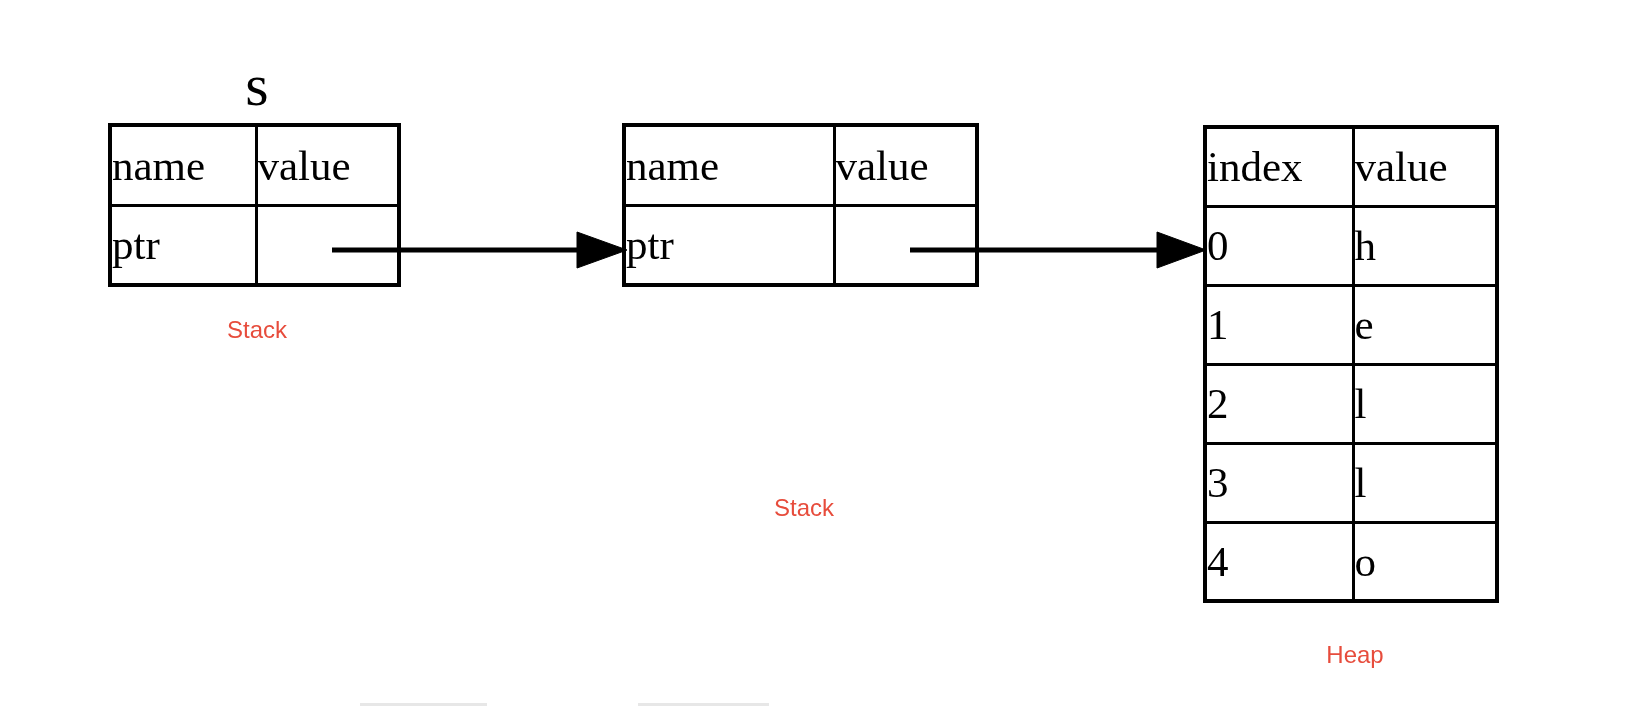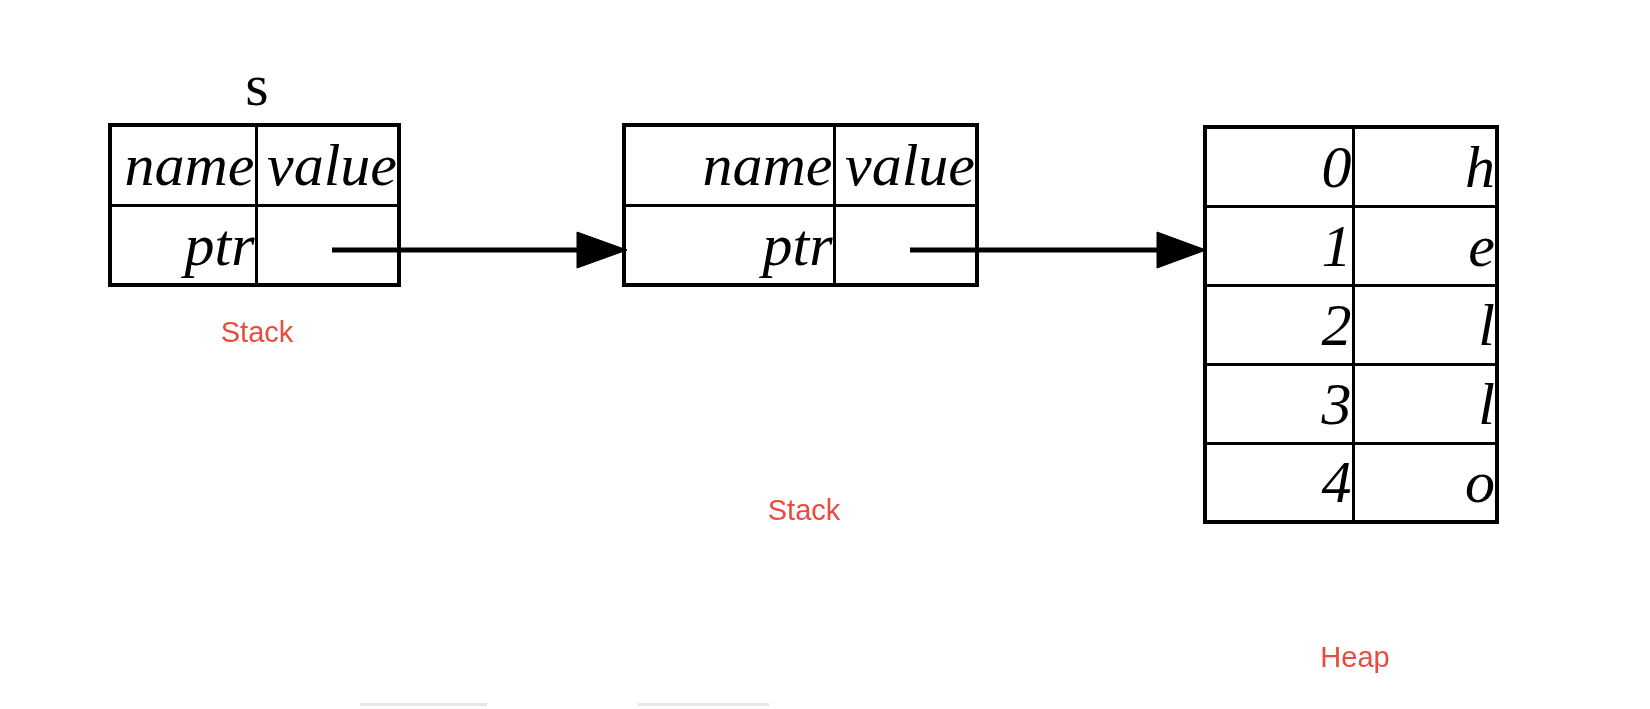--- a/index.html
+++ b/index.html
@@ -22,45 +22,44 @@
     color: var(--ink);
   }
   table.mem {
     position: absolute;
     border-collapse: collapse;
     background: var(--bg);
     border: 4px solid var(--ink);
   }
   table.mem td {
     border: 3px solid var(--ink);
-    text-align: right;
+    text-align: left;
     vertical-align: middle;
-    font-size: 60px;
+    font-size: 43px;
     line-height: 1;
     color: var(--ink);
     padding: 0;
-    font-style: italic;
   }
   #table-s td, #table-s1 td { height: 80px; }
   #table-heap td { height: 79px; }
   #table-s td.c1 { width: 146px; }
   #table-s td.c2 { width: 143px; }
   #table-s1 td.c1 { width: 210px; }
   #table-s1 td.c2 { width: 143px; }
   #table-heap td.c1 { width: 148px; }
   #table-heap td.c2 { width: 144px; }
   #table-s   { left: 108px; top: 123px; }
   #table-s1  { left: 622px; top: 123px; }
   #table-heap{ left: 1203px; top: 125px; }
   #title-s   { left: 108px; top: 55px; width: 298px; }
   #title-s1  { left: 622px; top: 55px; width: 364px; }
   .region-label {
     position: absolute;
     font-family: "Liberation Sans", sans-serif;
-    font-size: 29px;
+    font-size: 24px;
     line-height: 1;
     text-align: center;
     color: var(--label-red);
   }
   #label-stack-s  { left: 108px;  top: 318px; width: 298px; }
   #label-stack-s1 { left: 622px;  top: 496px; width: 364px; }
   #label-heap     { left: 1203px; top: 643px; width: 304px; }
   .arrow-overlay {
     position: absolute;
     left: 0; top: 0;
@@ -107,20 +106,24 @@
         <td class="c1">ptr</td>
         <td class="c2"></td>
       </tr>
     </tbody>
   </table>
   <div class="region-label" id="label-stack-s1">Stack</div>
 
   <table class="mem" id="table-heap">
     <tbody>
       <tr>
+        <td class="c1">index</td>
+        <td class="c2">value</td>
+      </tr>
+      <tr>
         <td class="c1">0</td>
         <td class="c2">h</td>
       </tr>
       <tr>
         <td class="c1">1</td>
         <td class="c2">e</td>
       </tr>
       <tr>
         <td class="c1">2</td>
         <td class="c2">l</td>

